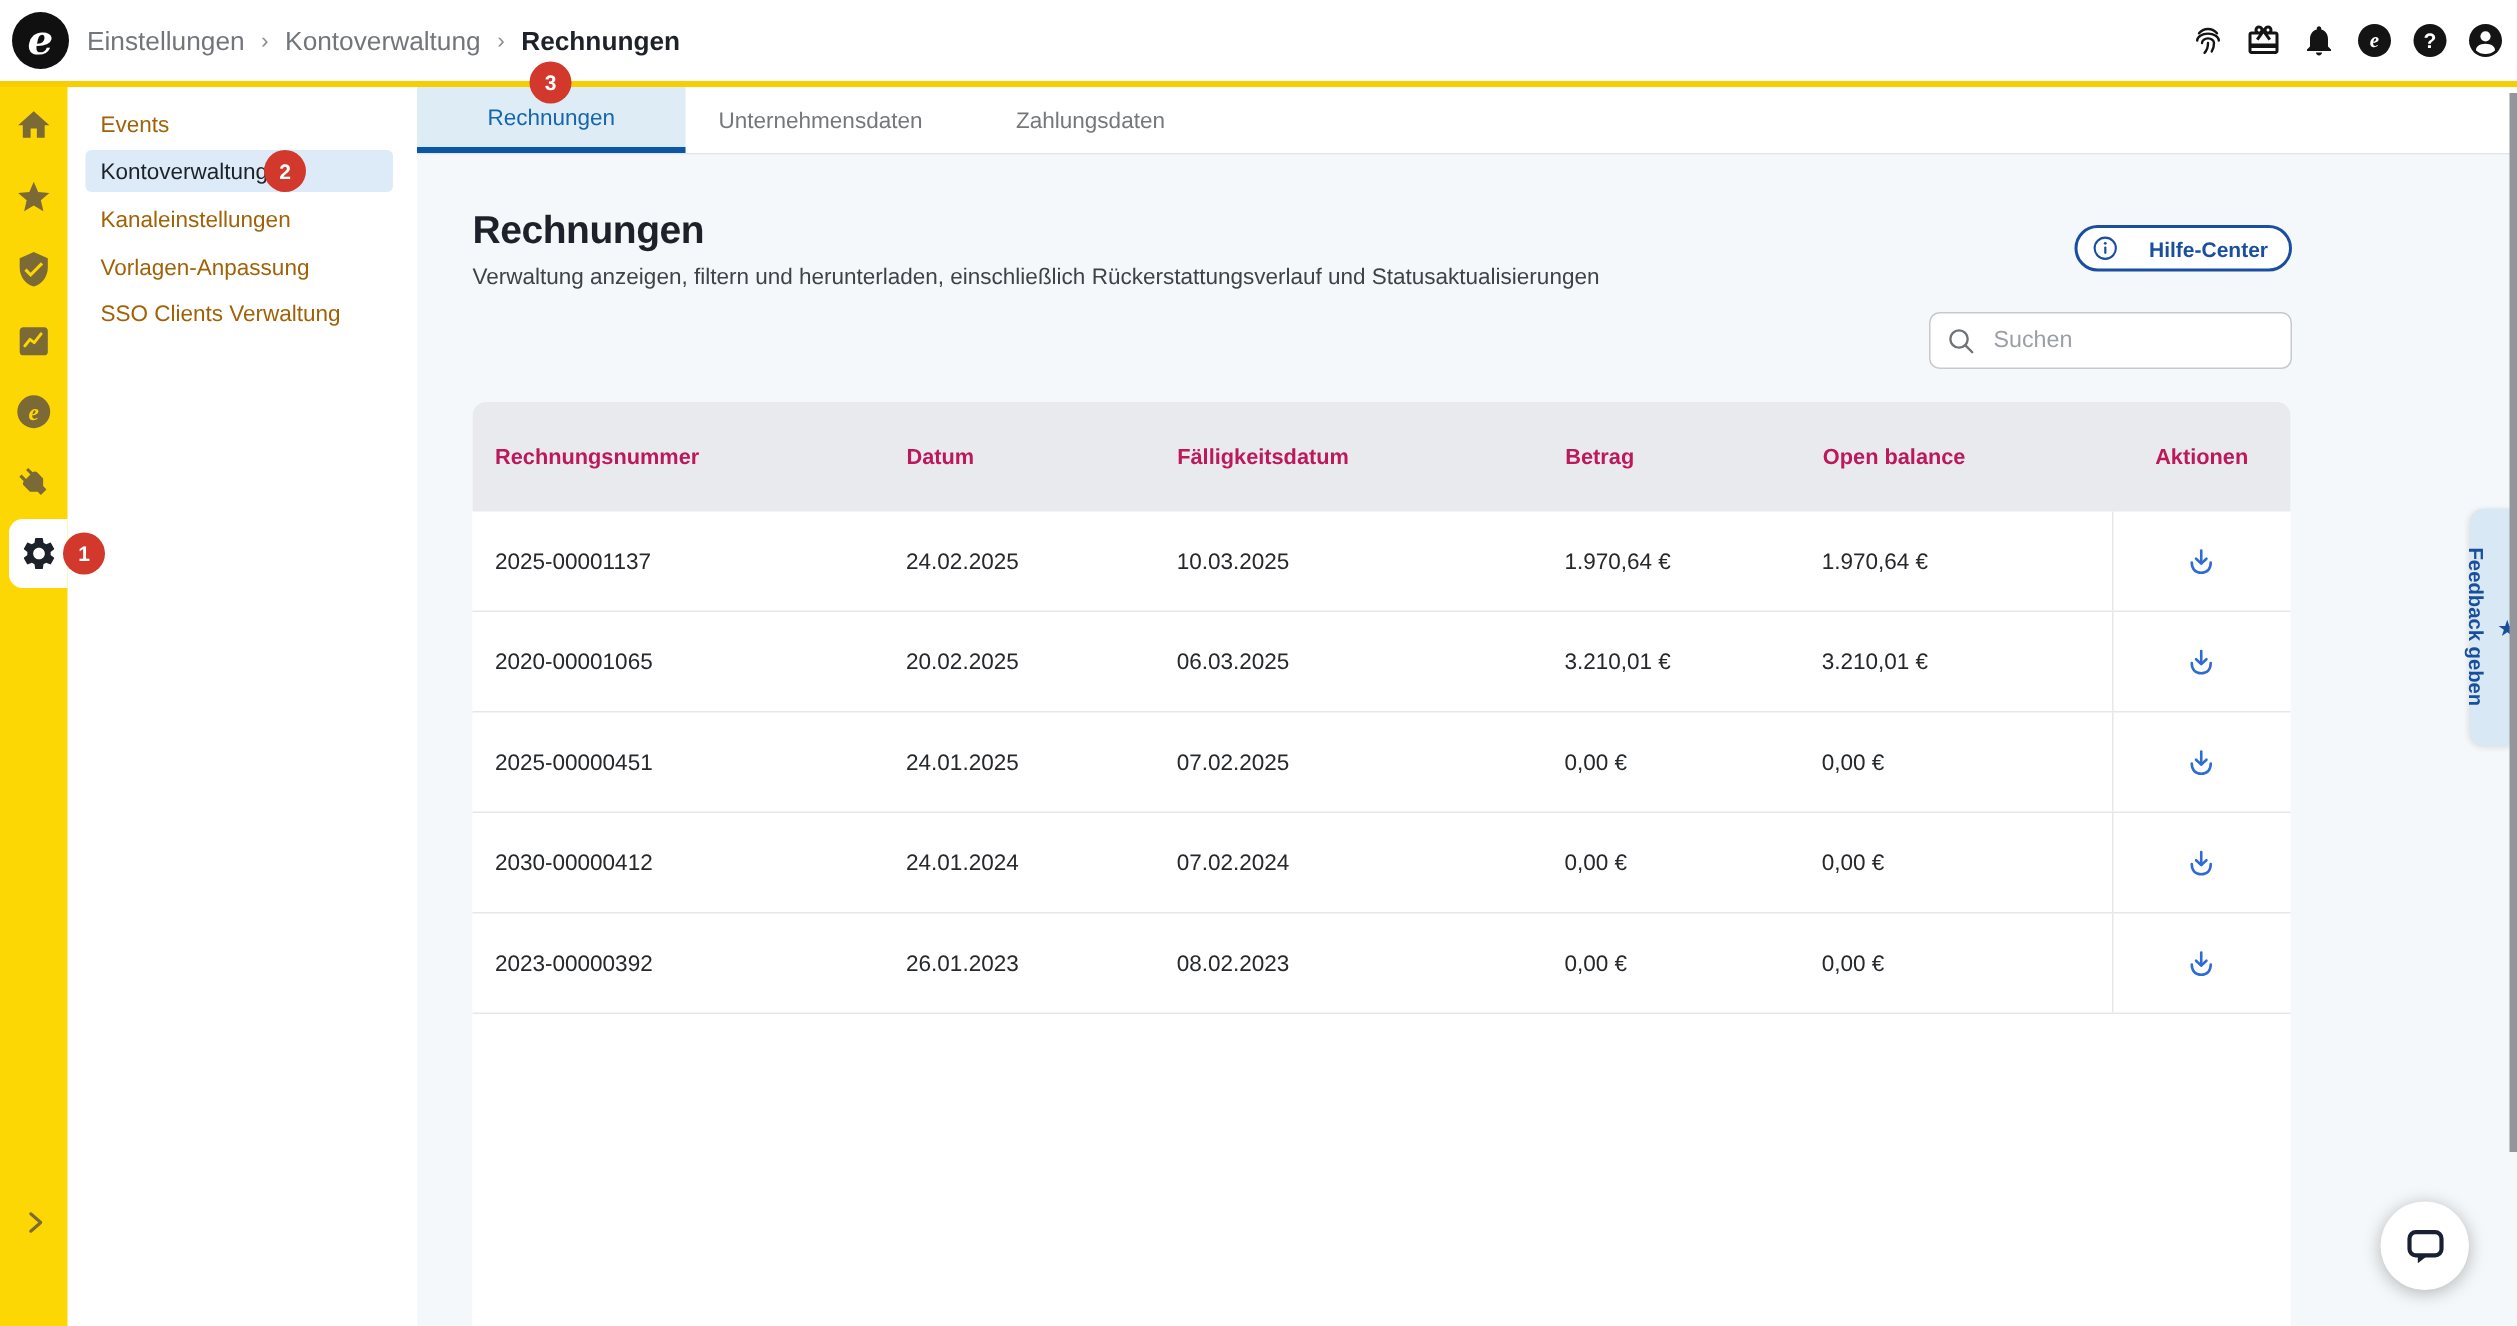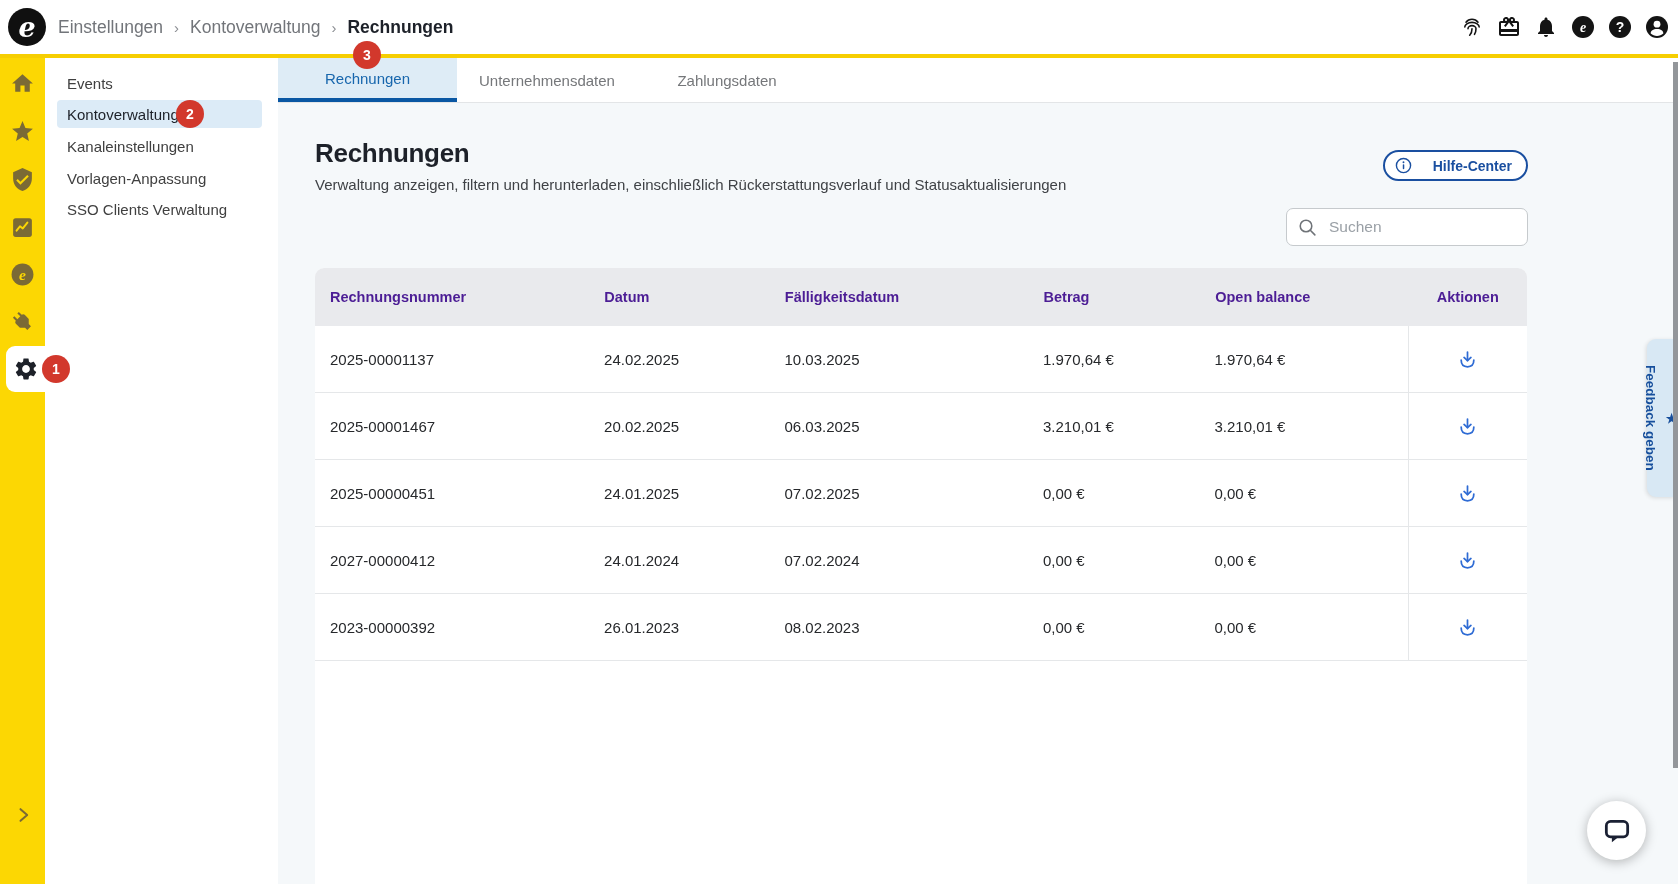--- a/index.html
+++ b/index.html
@@ -34,21 +34,21 @@
   
   .badge{position:absolute;min-width:28px;height:28px;border-radius:50%;background:#D2382C;color:#fff;
          font-size:14px;font-weight:bold;display:flex;align-items:center;justify-content:center;box-sizing:border-box;}
   .badge-1{left:42px;top:355px;z-index:22;}
   .badge-2{left:176px;top:100px;z-index:18;}
   .badge-3{left:353px;top:41px;z-index:40;}
 
   
   .sidebar{position:absolute;left:45px;top:58px;width:233px;bottom:0;background:#fff;z-index:15;}
   .menu-item{position:absolute;left:12px;width:205px;height:28px;display:flex;align-items:center;padding-left:10px;
-             box-sizing:border-box;font-size:15px;color:#404040;border-radius:4px;cursor:pointer;white-space:nowrap;}
+             box-sizing:border-box;font-size:15px;color:#a16207;border-radius:4px;cursor:pointer;white-space:nowrap;}
   .menu-item.active{background:#DCEBF7;color:#1d2129;}
 
   
   .content{position:absolute;left:278px;top:62px;right:0;bottom:0;background:#F5F8FA;z-index:5;}
 
   .tabbar{position:absolute;left:278px;top:58px;right:0;height:44px;background:#fff;border-bottom:1px solid #E3E5E7;z-index:10;}
   .tab{position:absolute;top:0;height:44px;display:flex;align-items:center;justify-content:center;
        font-size:15px;color:#75777A;box-sizing:border-box;cursor:pointer;}
   .tab.active{background:#DEECF6;border-bottom:4px solid #0A57A3;color:#1766AD;}
   .tab-1{left:0;width:179px;}
@@ -65,22 +65,22 @@
 
   .search-box{position:absolute;left:1286px;top:208px;width:242px;height:38px;background:#fff;border:1px solid #C6CACD;
               border-radius:7px;box-sizing:border-box;display:flex;align-items:center;padding:0 10px;gap:9px;z-index:6;}
   .search-box svg{width:21px;height:21px;flex:none;}
   .search-box input{border:none;outline:none;background:transparent;font-size:15.5px;color:#1d4ed8;width:100%;
                     font-family:"Liberation Sans",sans-serif;}
   .search-box input::placeholder{color:#9AA0A6;}
 
   
   .table-card{position:absolute;left:315px;top:268px;width:1212px;bottom:0;background:#fff;border-radius:9px 9px 0 0;z-index:6;}
-  .thead{height:58px;background:#E9EAED;border-radius:9px 9px 0 0;display:flex;align-items:center;
-         font-size:14.5px;font-weight:bold;color:#4c1d95;}
+  .thead{height:73px;background:#E9EAED;border-radius:9px 9px 0 0;display:flex;align-items:center;
+         font-size:14.5px;font-weight:bold;color:#be185d;}
   .trow{height:66px;display:flex;align-items:stretch;border-bottom:1px solid #E5E7E9;font-size:15px;color:#26282b;}
   .c1{width:293px;padding-left:15px;box-sizing:border-box;}
   .c2{width:183px;}
   .c3{width:246px;}
   .c4{width:174px;margin-left:16px;}
   .c5{width:196px;}
   .c6{width:120px;display:flex;align-items:center;justify-content:center;}
   .cell{display:flex;align-items:center;}
   .trow .c6{border-left:1px solid #E5E7E9;}
   .dl-btn{background:none;border:none;padding:4px;cursor:pointer;color:#2E6BD4;display:flex;align-items:center;justify-content:center;}
@@ -261,21 +261,21 @@
           <svg viewBox="0 0 24 24" fill="none" stroke="currentColor" stroke-width="1.8" stroke-linecap="round" stroke-linejoin="round">
             <path d="M12 4.2v8.8"></path>
               <path d="M8.4 9.9l3.6 3.4 3.6-3.4"></path>
               <path d="M5.4 12.6c0 4.8 2.8 7 6.6 7s6.6-2.2 6.6-7"></path>
           </svg>
         </button>
       </div>
     </div>
 
     <div class="trow">
-      <div class="cell c1">2025-00001467</div>
+      <div class="cell c1">2020-00001065</div>
       <div class="cell c2">20.02.2025</div>
       <div class="cell c3">06.03.2025</div>
       <div class="cell c4">3.210,01 €</div>
       <div class="cell c5">3.210,01 €</div>
       <div class="c6">
         <button class="dl-btn">
           <svg viewBox="0 0 24 24" fill="none" stroke="currentColor" stroke-width="1.8" stroke-linecap="round" stroke-linejoin="round">
             <path d="M12 4.2v8.8"></path>
               <path d="M8.4 9.9l3.6 3.4 3.6-3.4"></path>
               <path d="M5.4 12.6c0 4.8 2.8 7 6.6 7s6.6-2.2 6.6-7"></path>
@@ -295,21 +295,21 @@
           <svg viewBox="0 0 24 24" fill="none" stroke="currentColor" stroke-width="1.8" stroke-linecap="round" stroke-linejoin="round">
             <path d="M12 4.2v8.8"></path>
               <path d="M8.4 9.9l3.6 3.4 3.6-3.4"></path>
               <path d="M5.4 12.6c0 4.8 2.8 7 6.6 7s6.6-2.2 6.6-7"></path>
           </svg>
         </button>
       </div>
     </div>
 
     <div class="trow">
-      <div class="cell c1">2027-00000412</div>
+      <div class="cell c1">2030-00000412</div>
       <div class="cell c2">24.01.2024</div>
       <div class="cell c3">07.02.2024</div>
       <div class="cell c4">0,00 €</div>
       <div class="cell c5">0,00 €</div>
       <div class="c6">
         <button class="dl-btn">
           <svg viewBox="0 0 24 24" fill="none" stroke="currentColor" stroke-width="1.8" stroke-linecap="round" stroke-linejoin="round">
             <path d="M12 4.2v8.8"></path>
               <path d="M8.4 9.9l3.6 3.4 3.6-3.4"></path>
               <path d="M5.4 12.6c0 4.8 2.8 7 6.6 7s6.6-2.2 6.6-7"></path>

